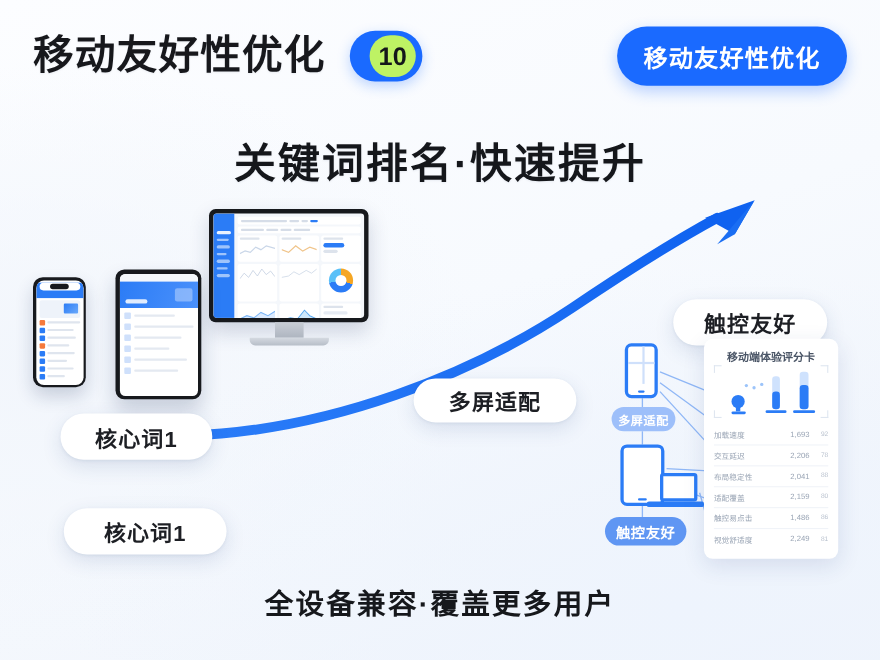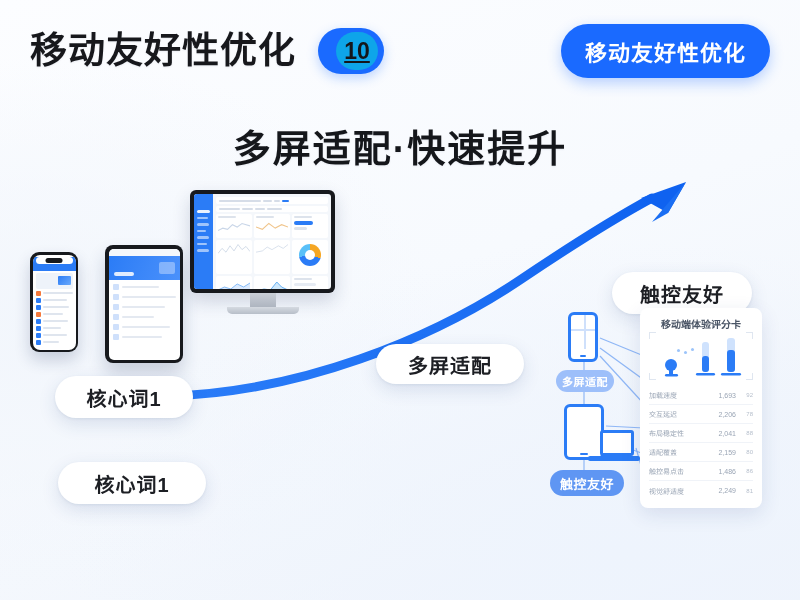--- a/index.html
+++ b/index.html
@@ -41,25 +41,25 @@
     margin-left: 8px;
     box-shadow: 0 4px 12px rgba(26,106,255,.28);
     height: 46px;
   }
   .top-badge .tb-word {
     color: #fff; font-size: 30px; font-weight: 700;
     letter-spacing: 1.5px; line-height: 1;
     padding-right: 12px;
   }
   .top-badge .tb-num {
-    background: #0ea5e9; color: #14161a;
+    background: #bef264; color: #14161a;
     border-radius: 999px;
     width: 42px; height: 38px;
     display: flex; align-items: center; justify-content: center;
-    font-size: 23px; font-weight: 700; text-decoration: underline;
+    font-size: 23px; font-weight: 700;
   }
   .blue-pill-hdr {
     margin-left: auto;
     background: #1a6aff;
     color: #fff;
     font-size: 22px; font-weight: 700;
     letter-spacing: 1px;
     border-radius: 999px;
     padding: 11px 24px;
     white-space: nowrap;
@@ -242,21 +242,21 @@
   <div class="hdr-line1">
     <div class="hdr-title">移动友好性优化</div>
 
     <div class="top-badge">
       <span class="tb-num">10</span>
     </div>
 
     <div class="blue-pill-hdr">移动友好性优化</div>
   </div>
 
-  <div class="hdr-sub">多屏适配·快速提升</div>
+  <div class="hdr-sub">关键词排名·快速提升</div>
 
   <div class="devices">
 
     <div class="monitor">
       <div class="screen-bezel">
         <div class="dash">
           <div class="dash-side">
             <div class="dl lg" style="width:13px"></div>
             <div class="dl" style="width:11px"></div>
             <div class="dl" style="width:12px"></div>
@@ -504,14 +504,15 @@
         <span class="pct">86</span>
       </div>
       <div class="sc-row" style="border-bottom:0">
         <span class="lbl">视觉舒适度</span>
         <span class="val">2,249</span>
         <span class="pct">81</span>
       </div>
     </div>
   </div>
 
+  <div class="tagline">全设备兼容·覆盖更多用户</div>
 
 </div>
 
 </body></html>

